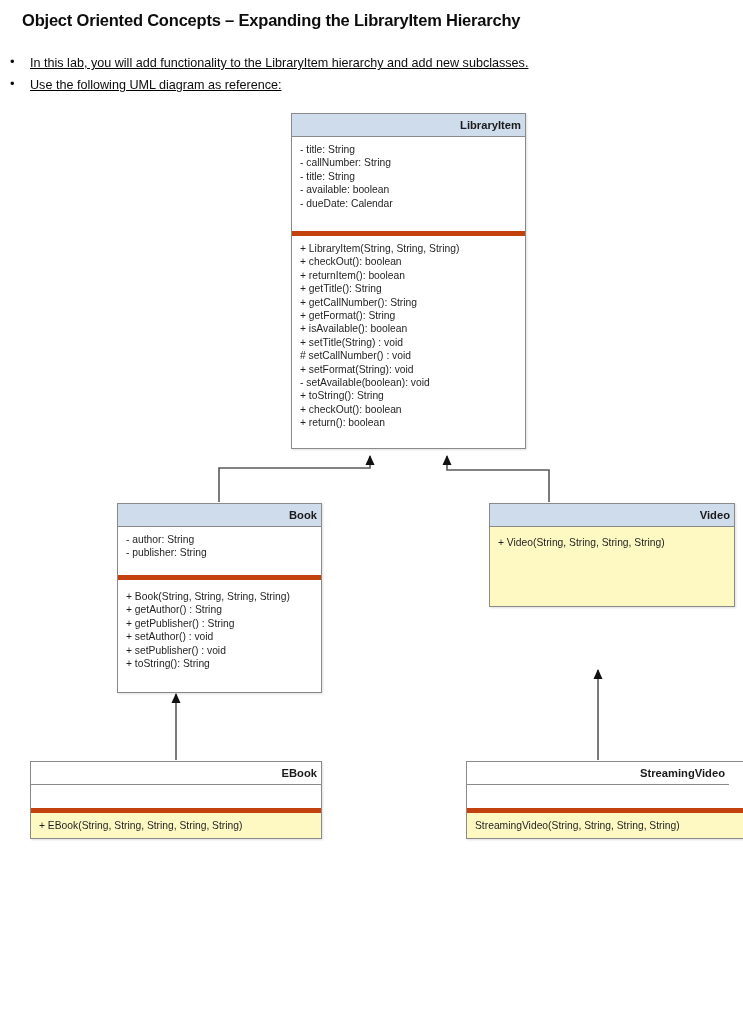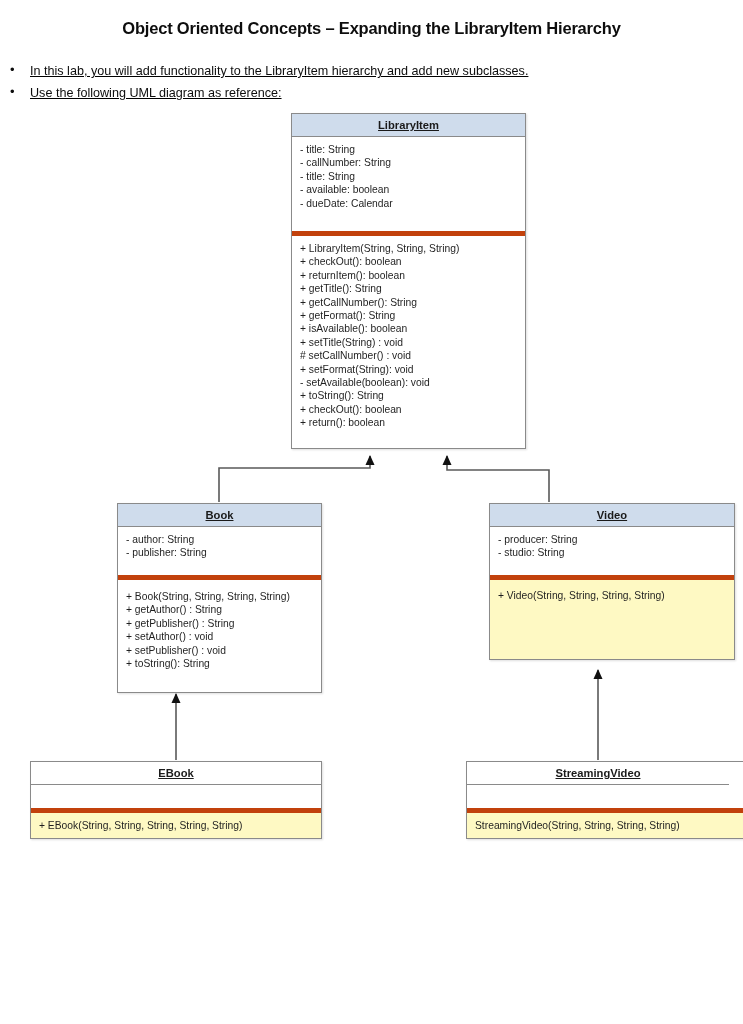--- a/index.html
+++ b/index.html
@@ -9,25 +9,24 @@
     height: 1024px;
     background: #ffffff;
     font-family: "Liberation Sans", sans-serif;
     color: #000000;
     position: relative;
     overflow: hidden;
   }
 
   
   .doc-title {
-    text-align: center;
     font-size: 16.5px;
     font-weight: bold;
     letter-spacing: -0.2px;
-    margin: 10px;
+    margin: 2px;
     padding: 9px 20px 0 20px;
     color: #0d0d0d;
   }
   .bullets {
     margin: 22px 12px 0 0;
     padding: 0;
     list-style: none;
     text-decoration: underline;
   }
   .bullets li {
@@ -58,26 +57,25 @@
 
   .uml-class {
     position: absolute;
     background: #ffffff;
     border: 1px solid #8a8a8a;
     box-shadow: 1px 1px 2px rgba(0,0,0,0.13);
   }
   .uml-header {
     font-size: 11.2px;
     font-weight: bold;
-    text-align: center;
+    text-align: right;
     padding: 5px 4px 5px 4px;
     border-bottom: 1px solid #8a8a8a;
     color: #1a1a1a;
     background: #cfdcec;
-    text-decoration: underline;
   }
   .uml-header.plain { background: #ffffff; }
 
   .uml-section {
     padding: 6px 8px 6px 8px;
     border-bottom: 5px solid #c2410c;
   }
   .uml-section:last-child { border-bottom: none; }
   .uml-section.cream { background: #fef9c3; }
 
@@ -162,24 +160,20 @@
       <div class="uml-row">+ getAuthor() : String</div>
       <div class="uml-row">+ getPublisher() : String</div>
       <div class="uml-row">+ setAuthor() : void</div>
       <div class="uml-row">+ setPublisher() : void</div>
       <div class="uml-row">+ toString(): String</div>
     </div>
   </div>
 
   <div class="uml-class" style="left:446px; top:503px; width:246px;margin-left:43px;">
     <div class="uml-header">Video</div>
-    <div class="uml-section" style="height:53px; background:#ffffff;">
-      <div class="uml-row">- producer: String</div>
-      <div class="uml-row">- studio: String</div>
-    </div>
     <div class="uml-section cream" style="height:79px; padding-top:9px;">
       <div class="uml-row">+ Video(String, String, String, String)</div>
     </div>
   </div>
 
   <div class="uml-class" style="left:30px; top:761px; width:292px;">
     <div class="uml-header plain">EBook</div>
     <div class="uml-section" style="height:28px;"></div>
     <div class="uml-section cream" style="height:25px; padding-top:6px;">
       <div class="uml-row">+ EBook(String, String, String, String, String)</div>

